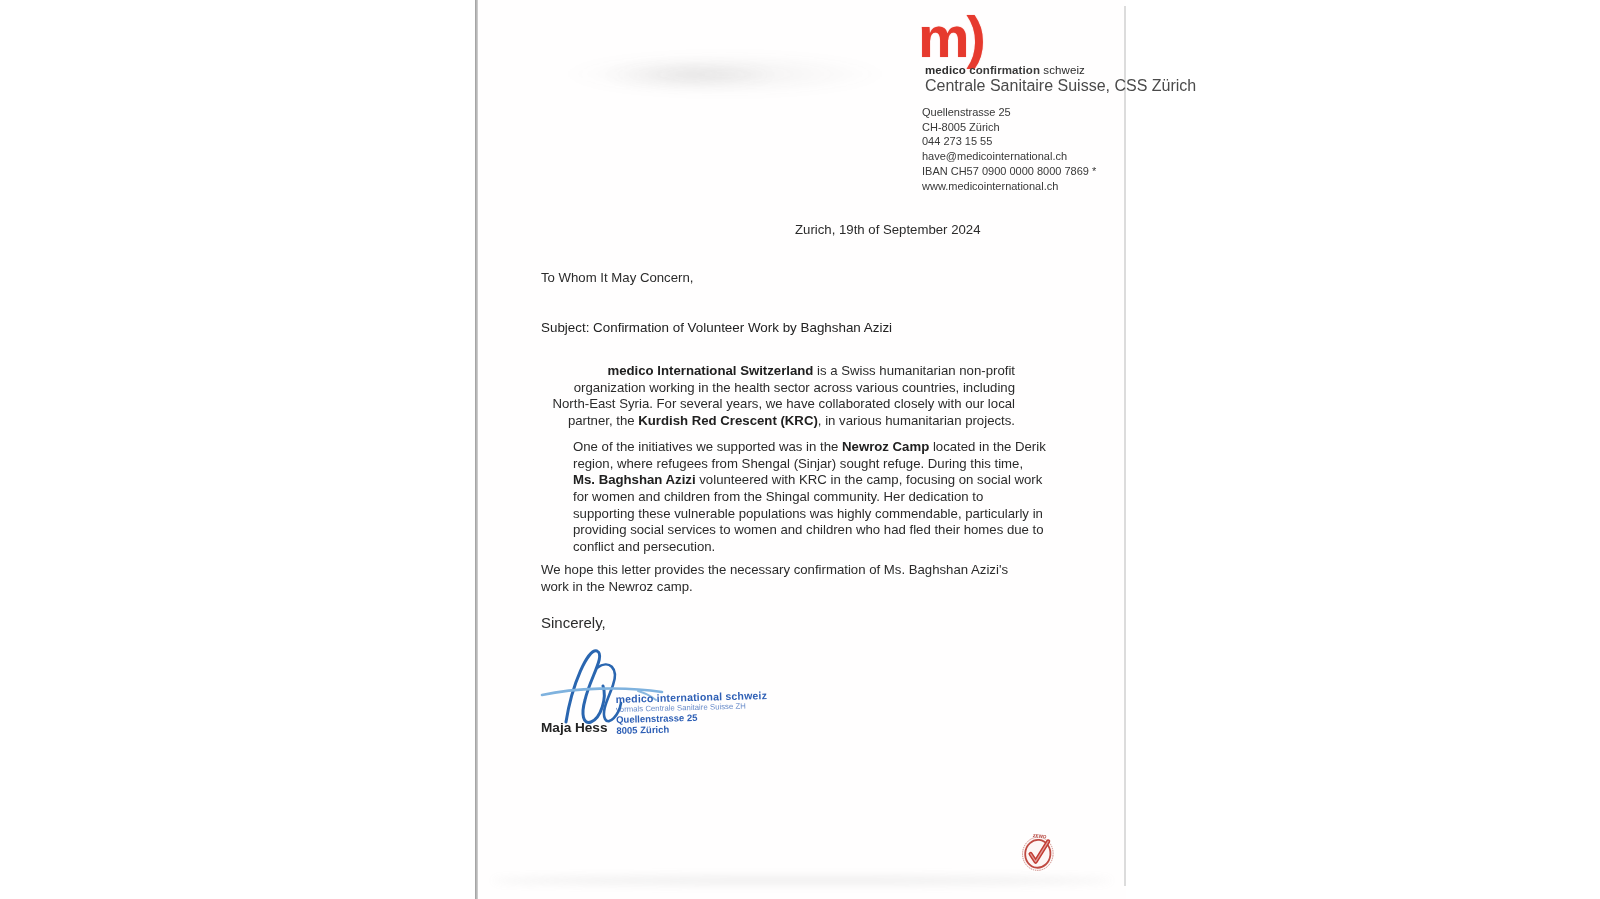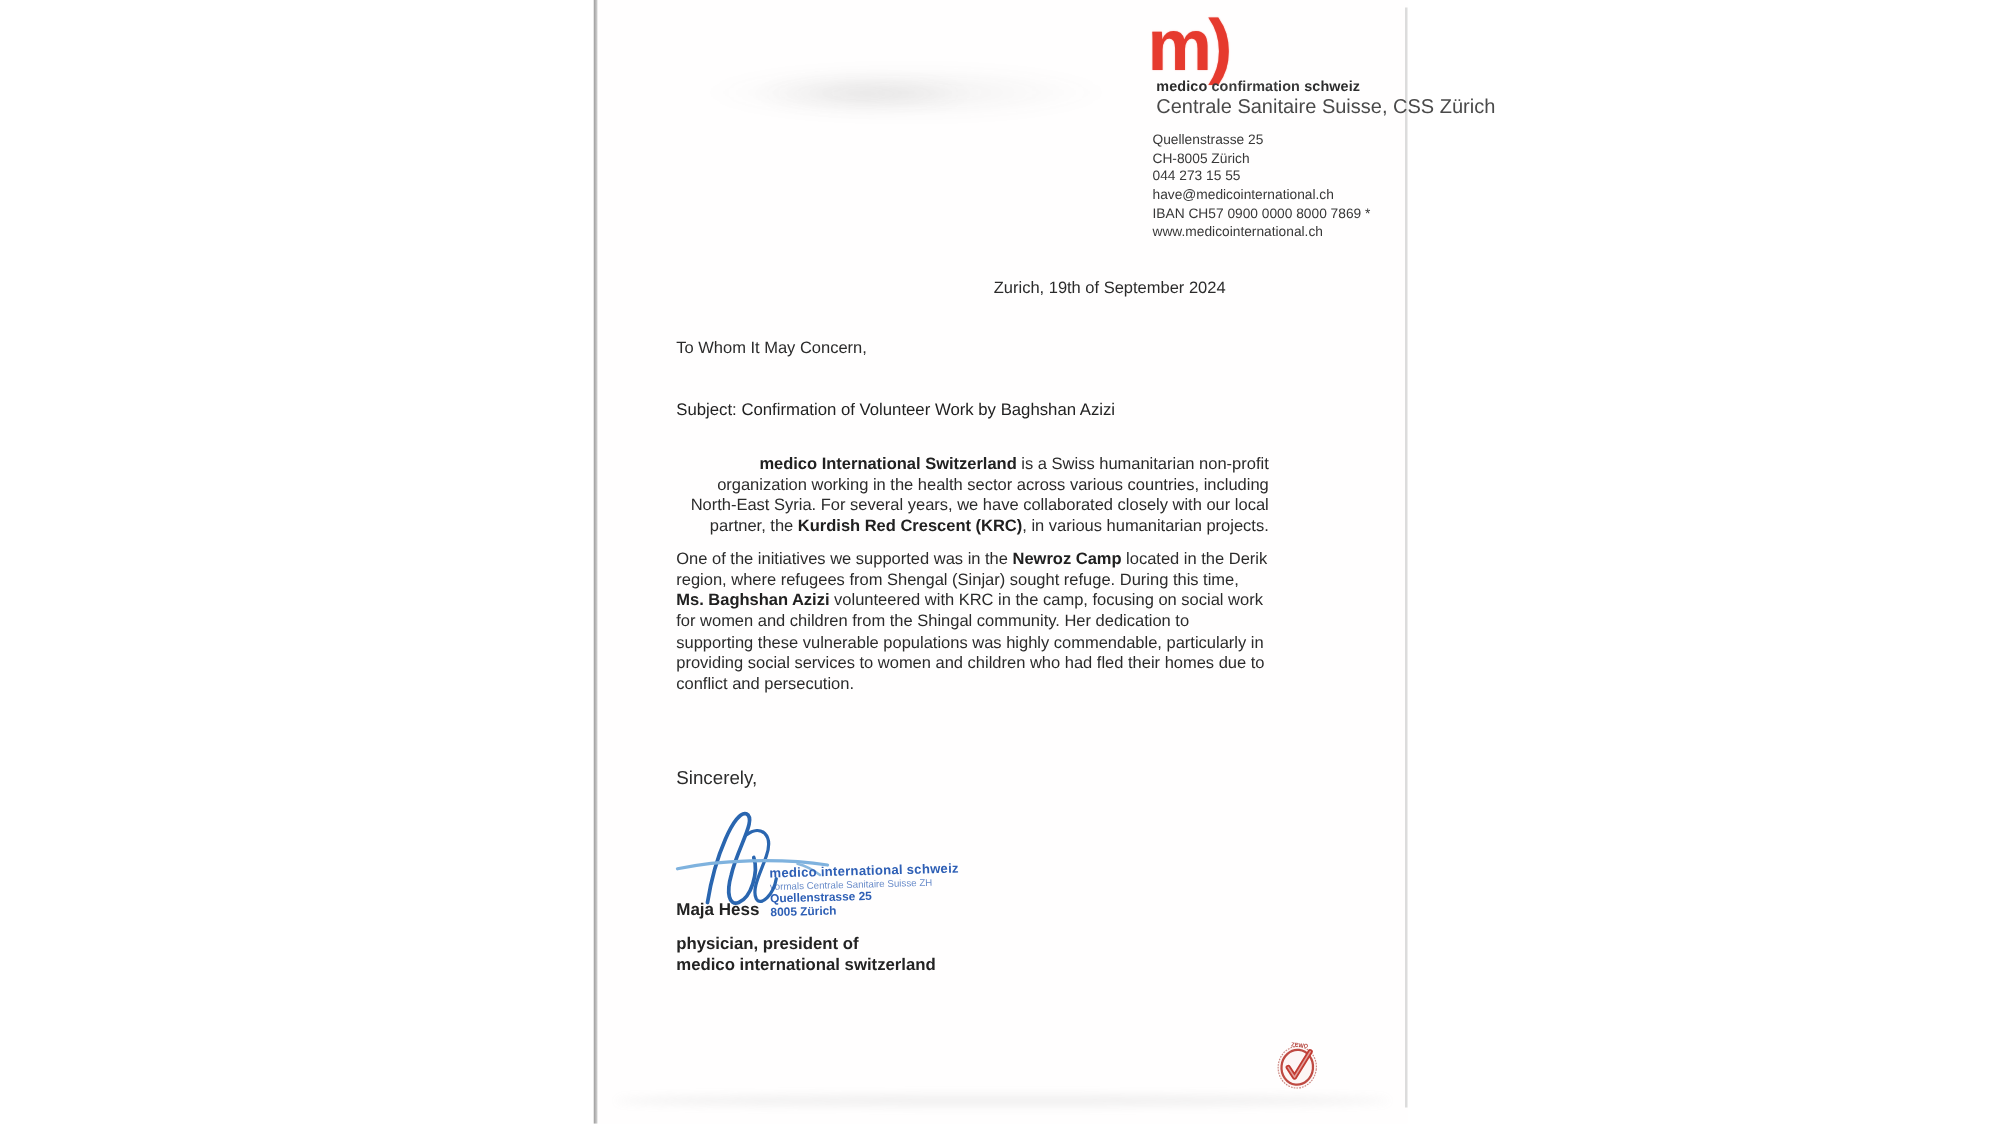--- a/index.html
+++ b/index.html
@@ -59,21 +59,21 @@
   .org-name {
     position: absolute;
     left: 925px; top: 64px;
     font-size: 11.5px;
     color: #2c2c2c;
     white-space: nowrap;
     letter-spacing: .1px;
   }
   .org-name .w1 { font-weight: 700; }
   .org-name .w2 { font-weight: 600; color: #3a3a3a; }
-  .org-name .w3 { font-weight: 700; }
+  .org-name .w3 { font-weight: 400; }
   .org-subtitle {
     position: absolute;
     left: 925px; top: 77px;
     font-size: 16px;
     color: #4a4a4a;
     white-space: nowrap;
   }
   .address-block {
     position: absolute;
     left: 922px; top: 105px;
@@ -107,21 +107,21 @@
   .para {
     position: absolute;
     left: 541px;
     width: 474px;
     font-size: 13.2px;
     line-height: 16.6px;
     color: #2b2b2b;
   }
   .para b { font-weight: 700; color: #202020; }
   #para-1 { top: 350px; text-align: right; }
-  #para-2 { top: 426px; }
+  #para-2 { top: 426px; margin-left: 32px; }
   #para-3 { top: 549px; }
   .closing {
     position: absolute;
     left: 541px; top: 614px;
     font-size: 15px;
     color: #2b2b2b;
   }
   
   .signature-svg {
     position: absolute;
@@ -187,42 +187,39 @@
     <div>IBAN CH57 0900 0000 8000 7869 *</div>
     <div>www.medicointernational.ch</div>
   </div>
 
   <div class="date-line">Zurich, 19th of September 2024</div>
   <div class="salutation">To Whom It May Concern,</div>
   <div class="subject-line">Subject: Confirmation of Volunteer Work by Baghshan Azizi</div>
 
   <p class="para" id="para-1"><b>medico International Switzerland</b><span> is a Swiss humanitarian non-profit organization working in the health sector across various countries, including North-East Syria. For several years, we have collaborated closely with our local partner, the </span><b>Kurdish Red Crescent (KRC)</b><span>, in various humanitarian projects.</span></p>
   <p class="para" id="para-2"><span>One of the initiatives we supported was in the </span><b>Newroz Camp</b><span> located in the Derik region, where refugees from Shengal (Sinjar) sought refuge. During this time, </span><b>Ms. Baghshan Azizi</b><span> volunteered with KRC in the camp, focusing on social work for women and children from the Shingal community. Her dedication to supporting these vulnerable populations was highly commendable, particularly in providing social services to women and children who had fled their homes due to conflict and persecution.</span></p>
+  <p class="para" id="para-3"><span>We hope this letter provides the necessary confirmation of Ms. Baghshan Azizi's work in the Newroz camp.</span></p>
 
   <div class="closing">Sincerely,</div>
 
   <svg class="signature-svg" viewBox="0 0 125 88">
     <path d="M 26 80 C 32 42 48 6 57 9 C 66 13 50 36 45 58 C 41 72 43 83 51 80 C 61 76 67 56 63 44" fill="none" stroke="#2a66b0" stroke-width="3" stroke-linecap="round"></path>
     <path d="M 57 26 C 69 17 79 26 73 43 C 69 55 61 69 65 77 C 69 84 79 73 81 61" fill="none" stroke="#2a66b0" stroke-width="2.6" stroke-linecap="round"></path>
     <path d="M 2 53 C 34 46 84 44 122 50" fill="none" stroke="#7fb2de" stroke-width="2.6" stroke-linecap="round"></path>
     <path d="M 98 49 C 106 51 112 55 116 58" fill="none" stroke="#8ab8df" stroke-width="2" stroke-linecap="round"></path>
   </svg>
 
   <div class="ink-stamp">
     <div class="s1">medico international schweiz</div>
     <div class="s2">vormals Centrale Sanitaire Suisse ZH</div>
     <div class="s3">Quellenstrasse 25</div>
     <div class="s4">8005 Zürich</div>
   </div>
 
   <div class="signer-name">Maja Hess</div>
-  <div class="signer-title">
-    <div>physician, president of</div>
-    <div>medico international switzerland</div>
-  </div>
 
   <svg class="seal-svg" viewBox="0 0 40 52">
     <ellipse cx="20" cy="28" rx="17" ry="18.5" fill="#fdf6f5" stroke="#c9837d" stroke-width="1" stroke-dasharray="1.5 1"></ellipse>
     <ellipse cx="20" cy="28" rx="14" ry="15.5" fill="none" stroke="#bf4a42" stroke-width="2"></ellipse>
     <text x="20" y="10" font-size="5" text-anchor="middle" fill="#b4423b" font-weight="bold">ZEWO</text>
     <path d="M 12 29 L 18.5 37 L 30 13" fill="none" stroke="#c23b32" stroke-width="4.6" stroke-linecap="round" stroke-linejoin="round"></path>
     <path d="M 12 29 L 18.5 37 L 30 13" fill="none" stroke="#ffffff" stroke-width="1.4" stroke-linecap="round" stroke-linejoin="round" opacity=".5"></path>
   </svg>
 
 </div>

